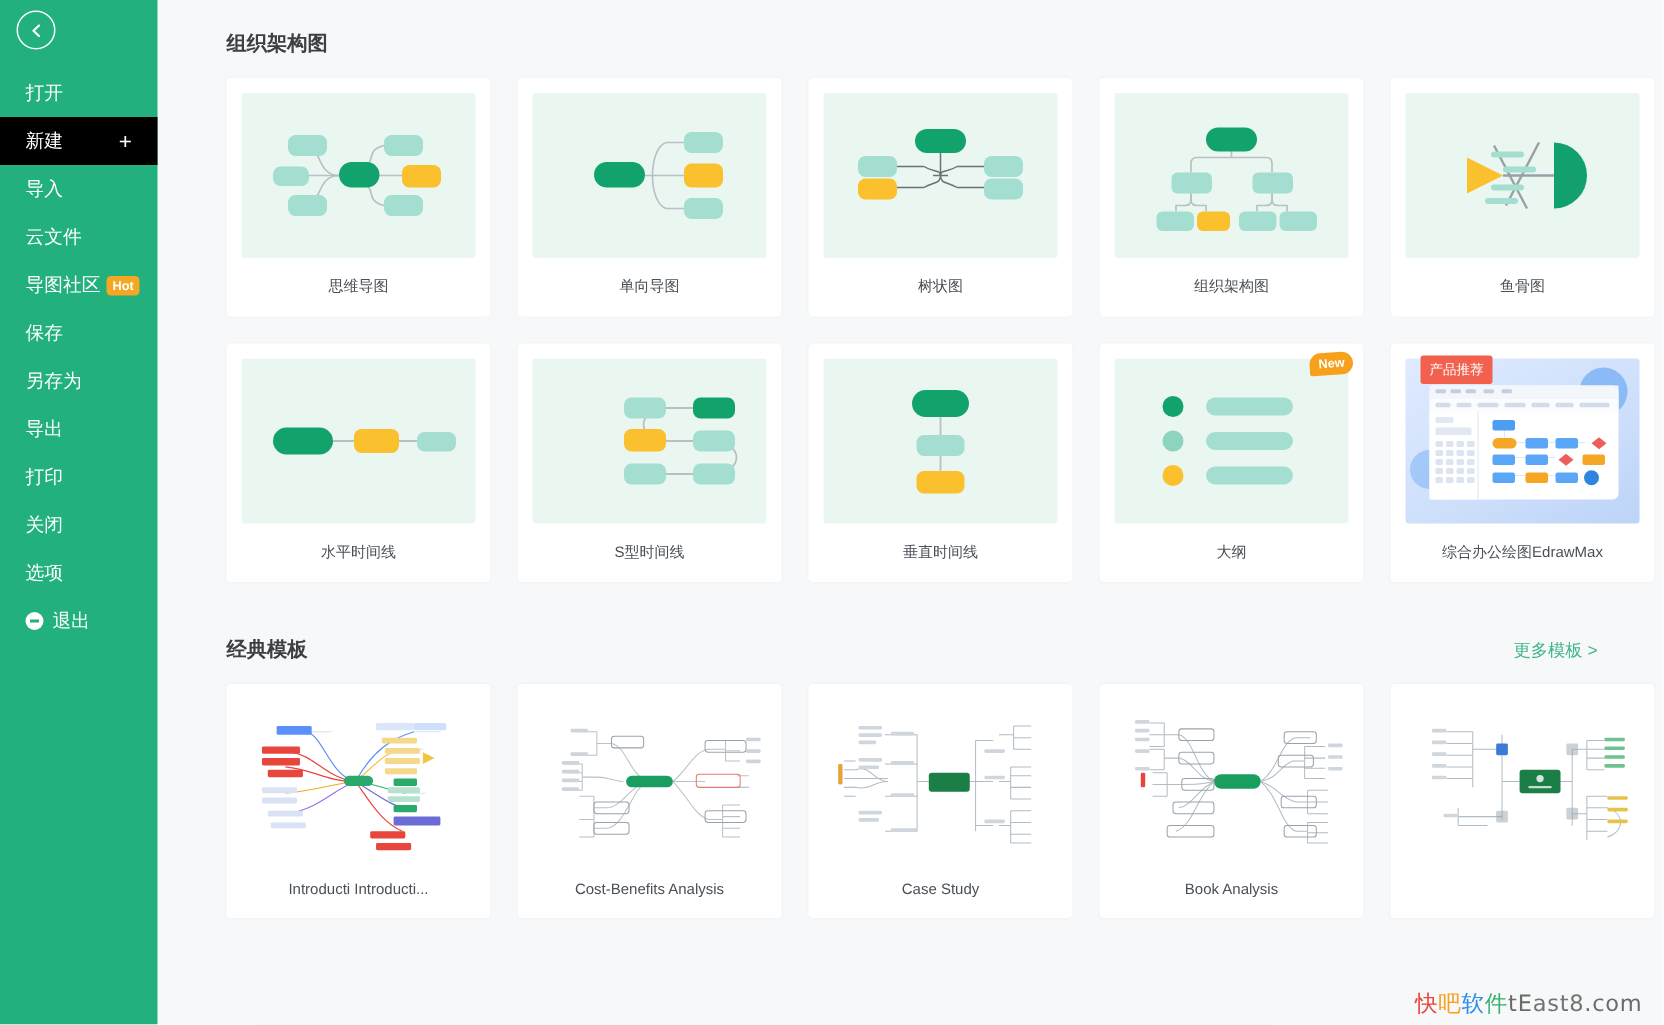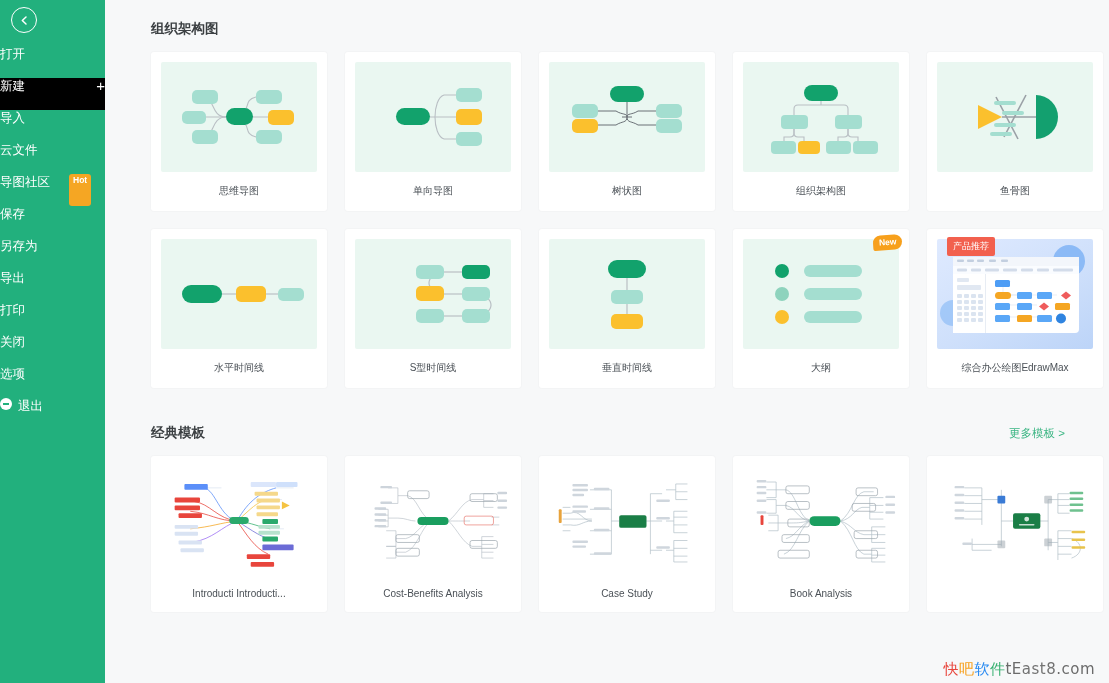--- a/index.html
+++ b/index.html
@@ -49,31 +49,31 @@
   }
   .back-wrap { height: 40px; display: flex; align-items: center; padding-left: 11px; }
   .back-circle {
     width: 26px; height: 26px; border-radius: 50%;
     border: 1.6px solid #ffffff; display: flex;
     align-items: center; justify-content: center;
   }
   .back-circle svg { display: block; }
   .nav { margin-top: 6px; display: flex; flex-direction: column; }
   .nav-item {
-    height: 32px; display: flex; 
-    padding: 0 0; color: #ffffff; font-size: 12.5px;
+    height: 32px; display: flex; align-items: center;
+    padding: 0 17px; color: #ffffff; font-size: 12.5px;
     white-space: nowrap; position: relative;
   }
   .nav-item.active { background: #000000; }
   .nav-item .lbl { flex: 0 0 auto; }
   .nav-item .plus {
     margin-left: auto; font-size: 15px; line-height: 1; font-weight: 300;
   }
   .hot-badge {
-    margin-left: 19px; background: #f5a623; color: #ffffff;
+    margin-left: 4px; background: #f5a623; color: #ffffff;
     font-size: 8.5px; font-weight: bold; line-height: 1;
     padding: 2px 4px 2.5px; border-radius: 3px;
   }
   .exit-icon {
     width: 12px; height: 12px; border-radius: 50%;
     background: #ffffff; margin-right: 6px;
     display: flex; align-items: center; justify-content: center; flex: 0 0 12px;
   }
   .exit-icon i { display: block; width: 6px; height: 1.6px; background: #22b07d; }
 

